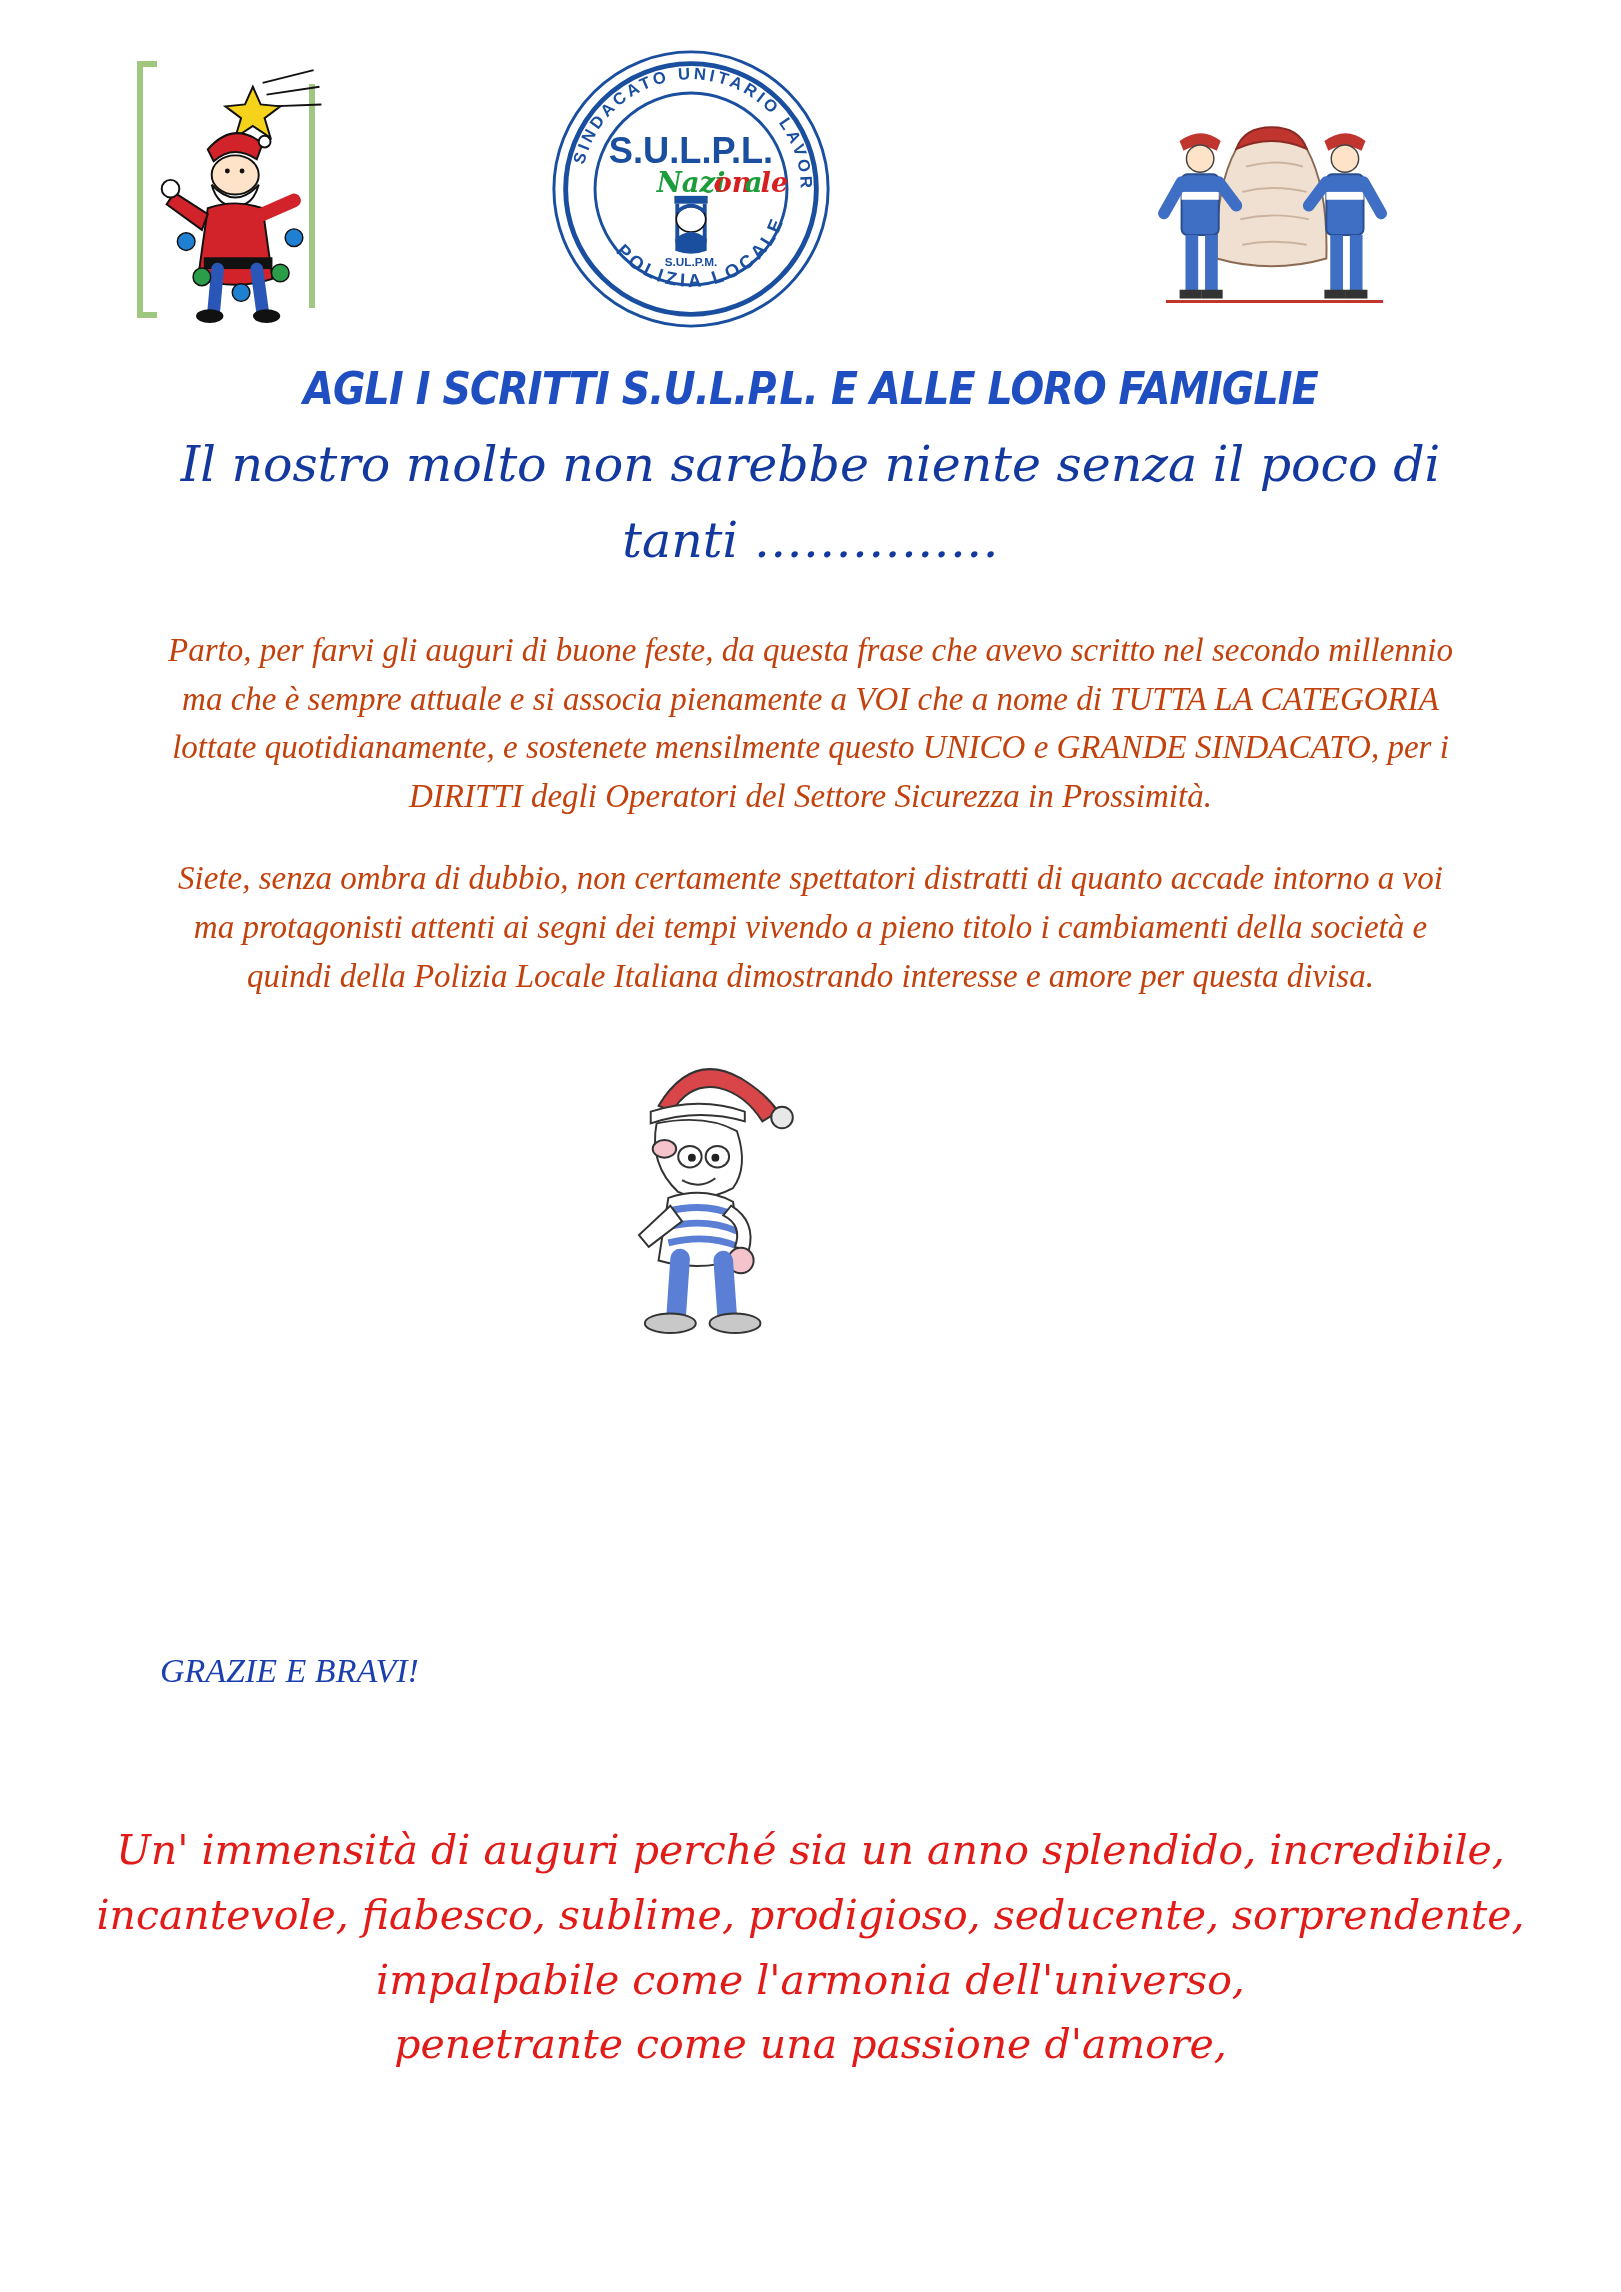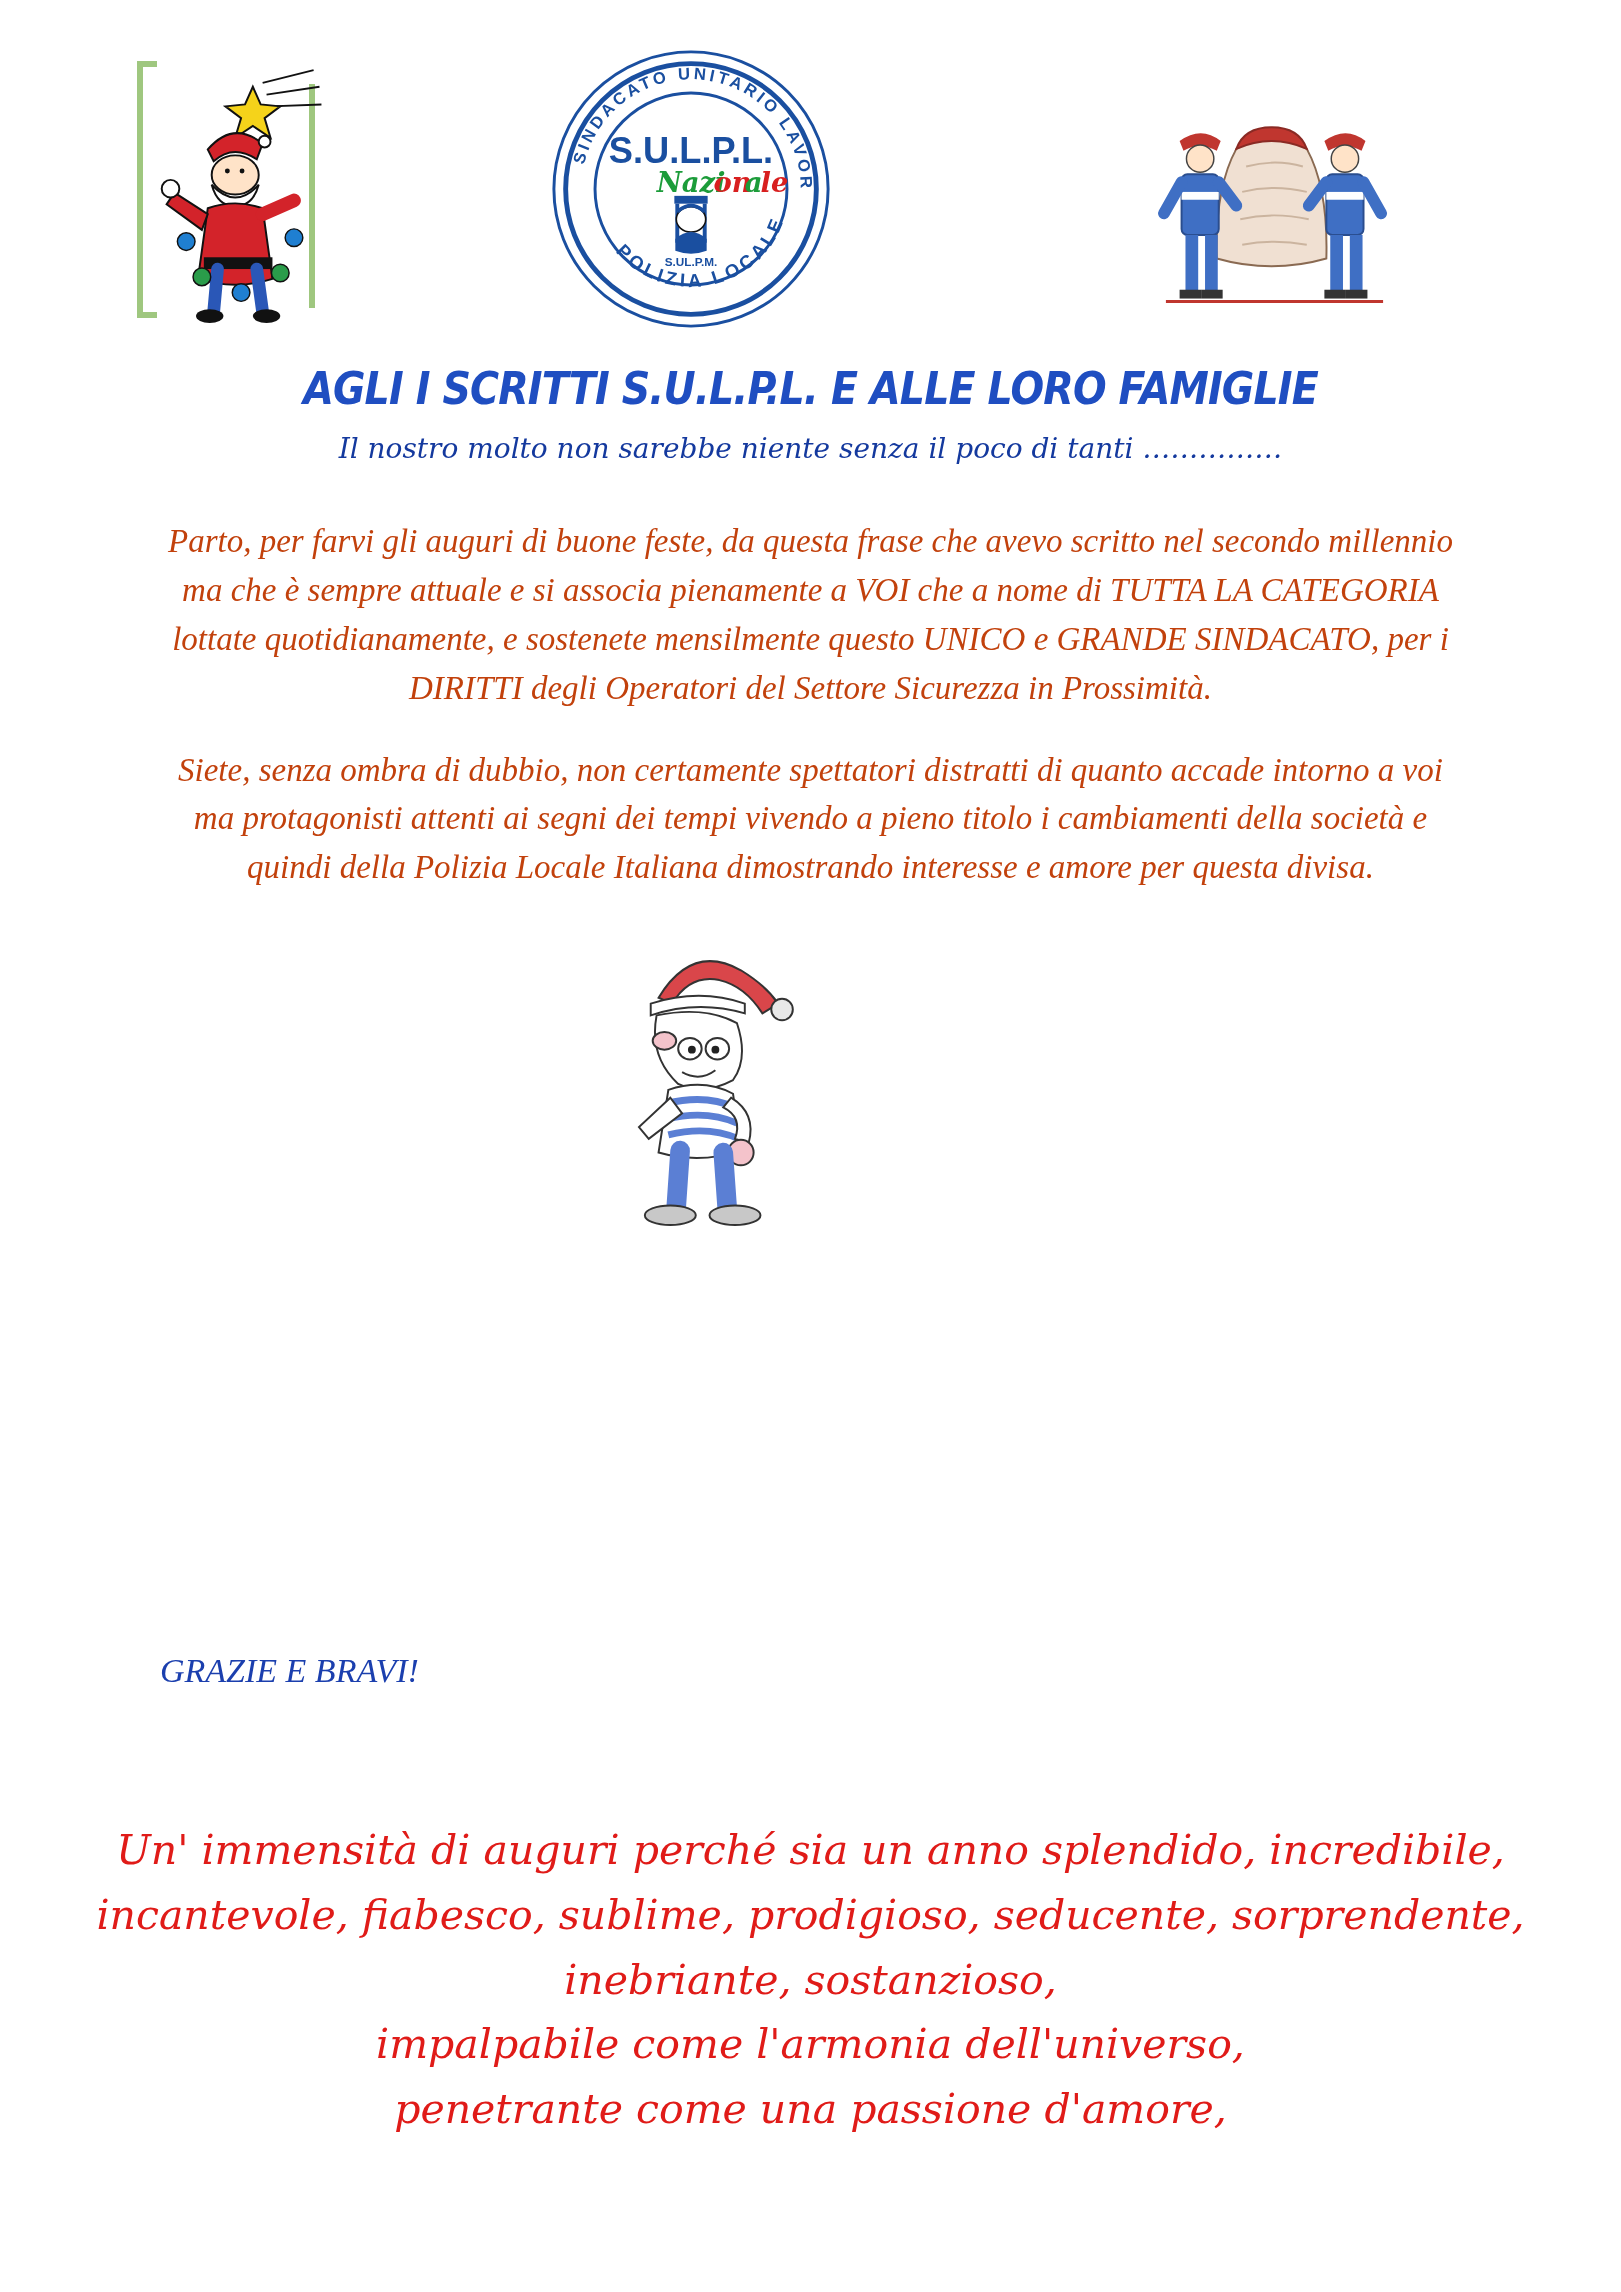--- a/index.html
+++ b/index.html
@@ -88,21 +88,21 @@
     font-size: 45px;
     color: #1f4ec1;
     letter-spacing: -1px;
     transform: scaleX(0.88);
     transform-origin: center;
     white-space: nowrap;
   }
   .title-sub {
     font-family: "DejaVu Serif", serif;
     font-style: italic;
-    font-size: 28px;
+    font-size: 49px;
     color: #14399e;
     line-height: 1.55;
     max-width: 1304px;
     margin: 11.8px auto 0 auto;
   }
 
   
   .body-text {
     width: 1304px;
     margin: 47px auto 0 auto;
@@ -304,17 +304,16 @@
       <ellipse cx="150" cy="296" rx="26" ry="10" fill="#c8c8c8" stroke="#333" stroke-width="2"></ellipse>
     </svg>
   </div>
 </div>
 
 <div class="grazie">GRAZIE E BRAVI!</div>
 
 <div class="red-block">
   <div>Un' immensità di auguri perché sia un anno splendido, incredibile,</div>
   <div>incantevole, fiabesco, sublime, prodigioso, seducente, sorprendente,</div>
-  <div>inebriante, sostanzioso,</div>
   <div>impalpabile come l'armonia dell'universo,</div>
   <div>penetrante come una passione d'amore,</div>
 </div>
 
 
 </body></html>

